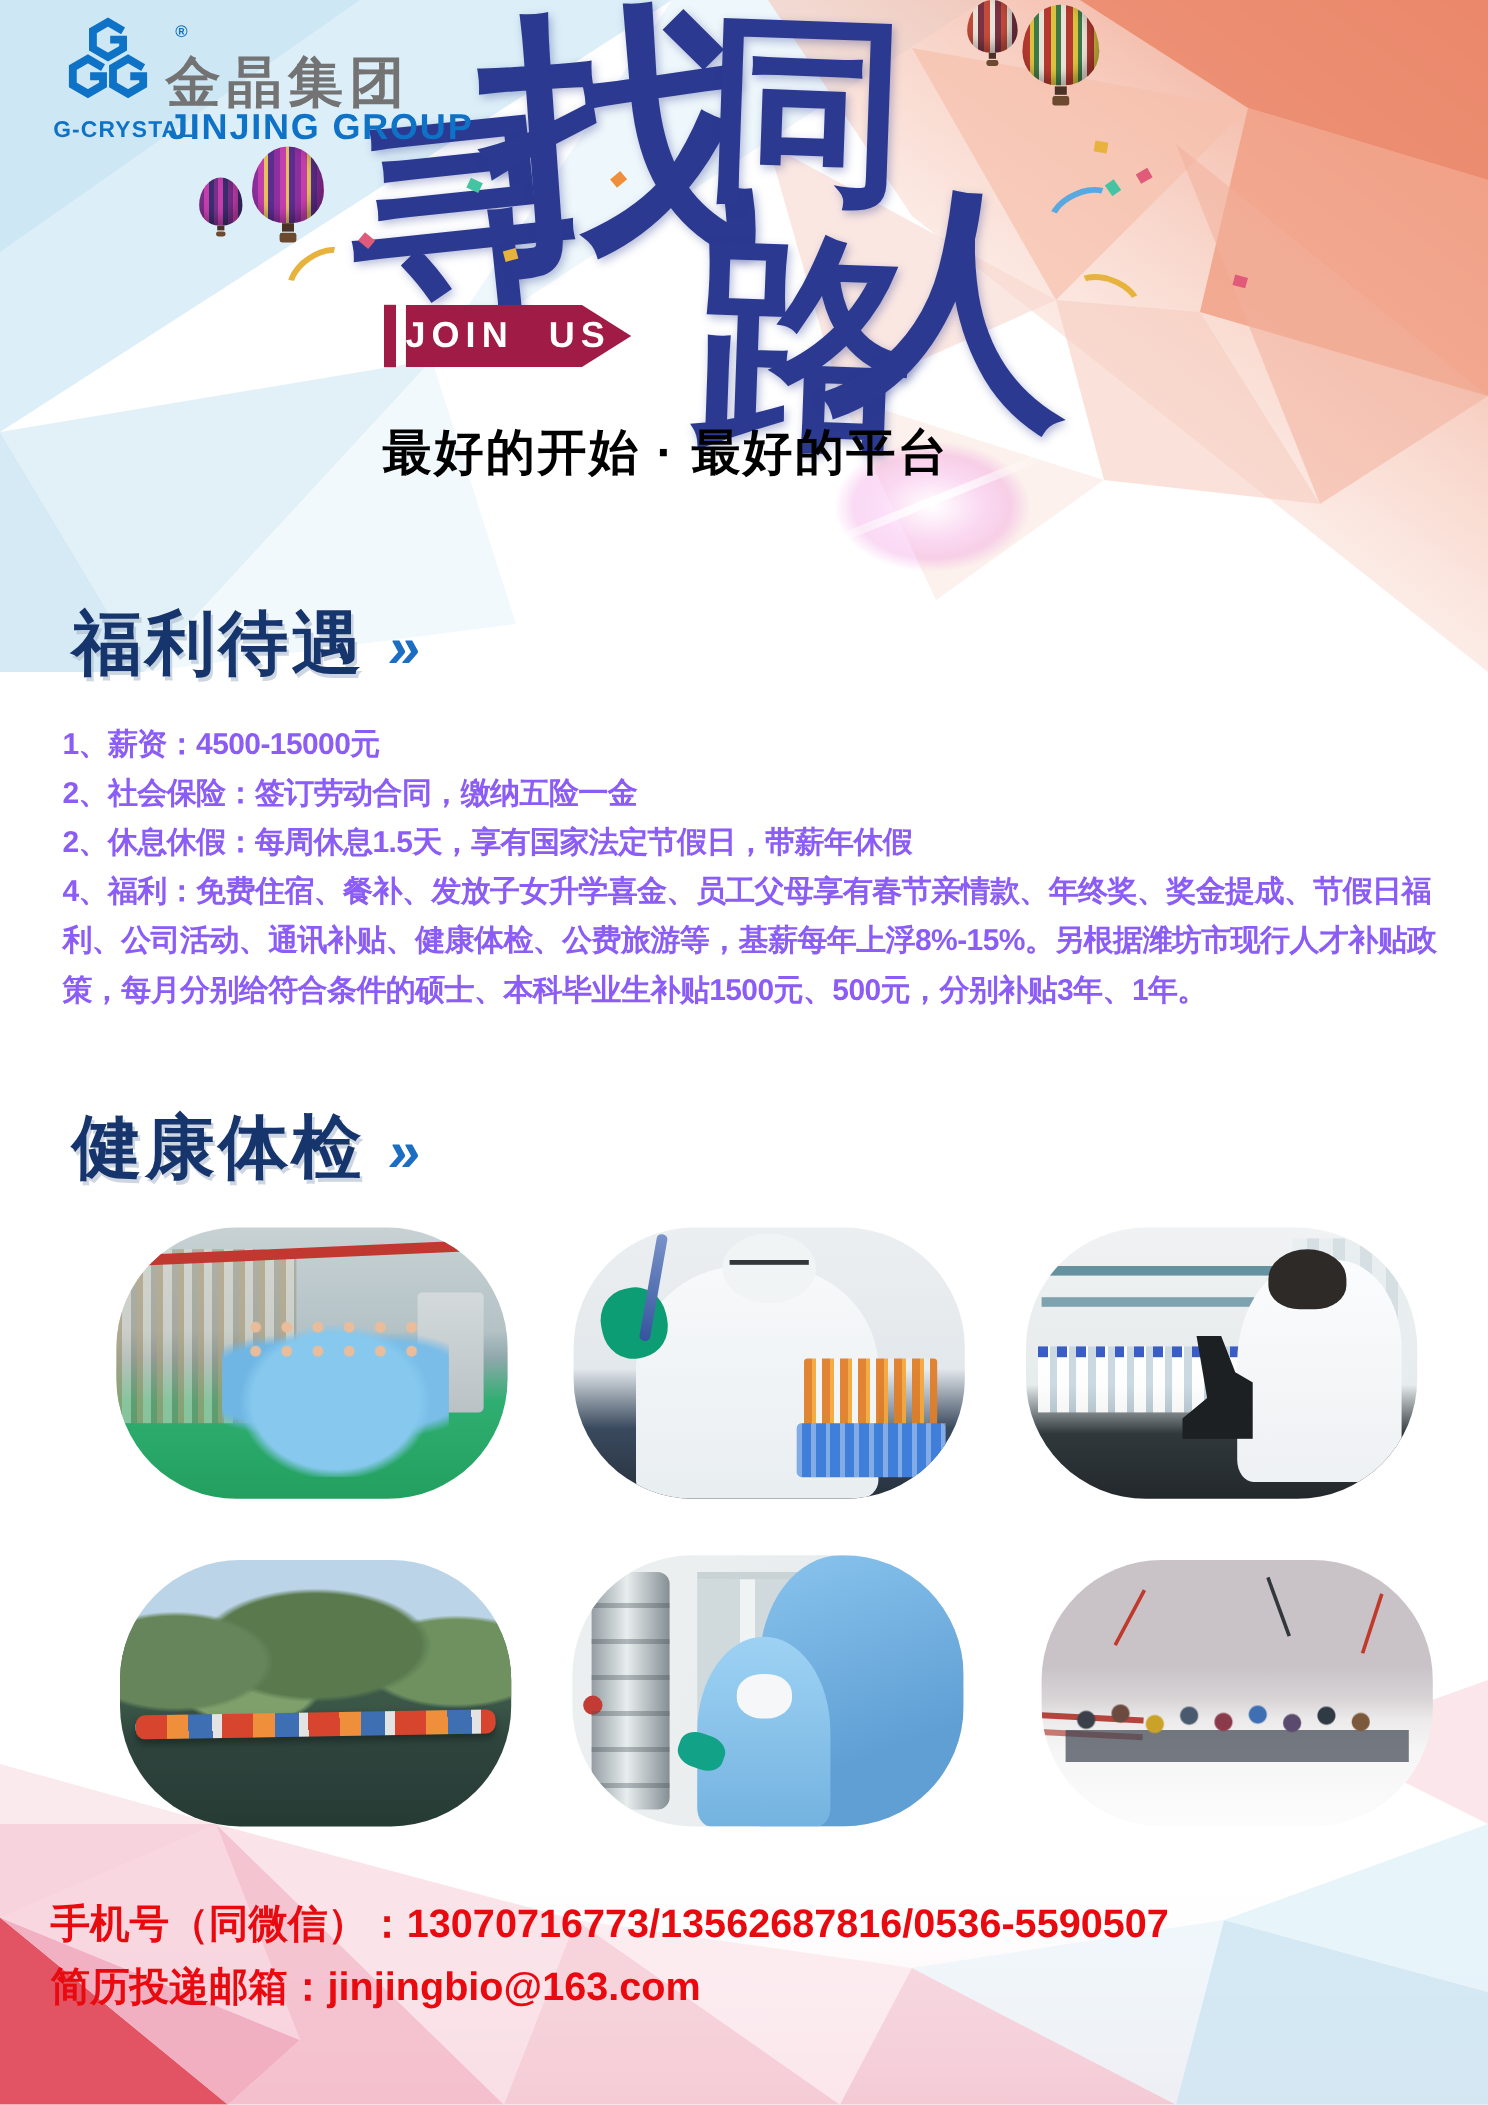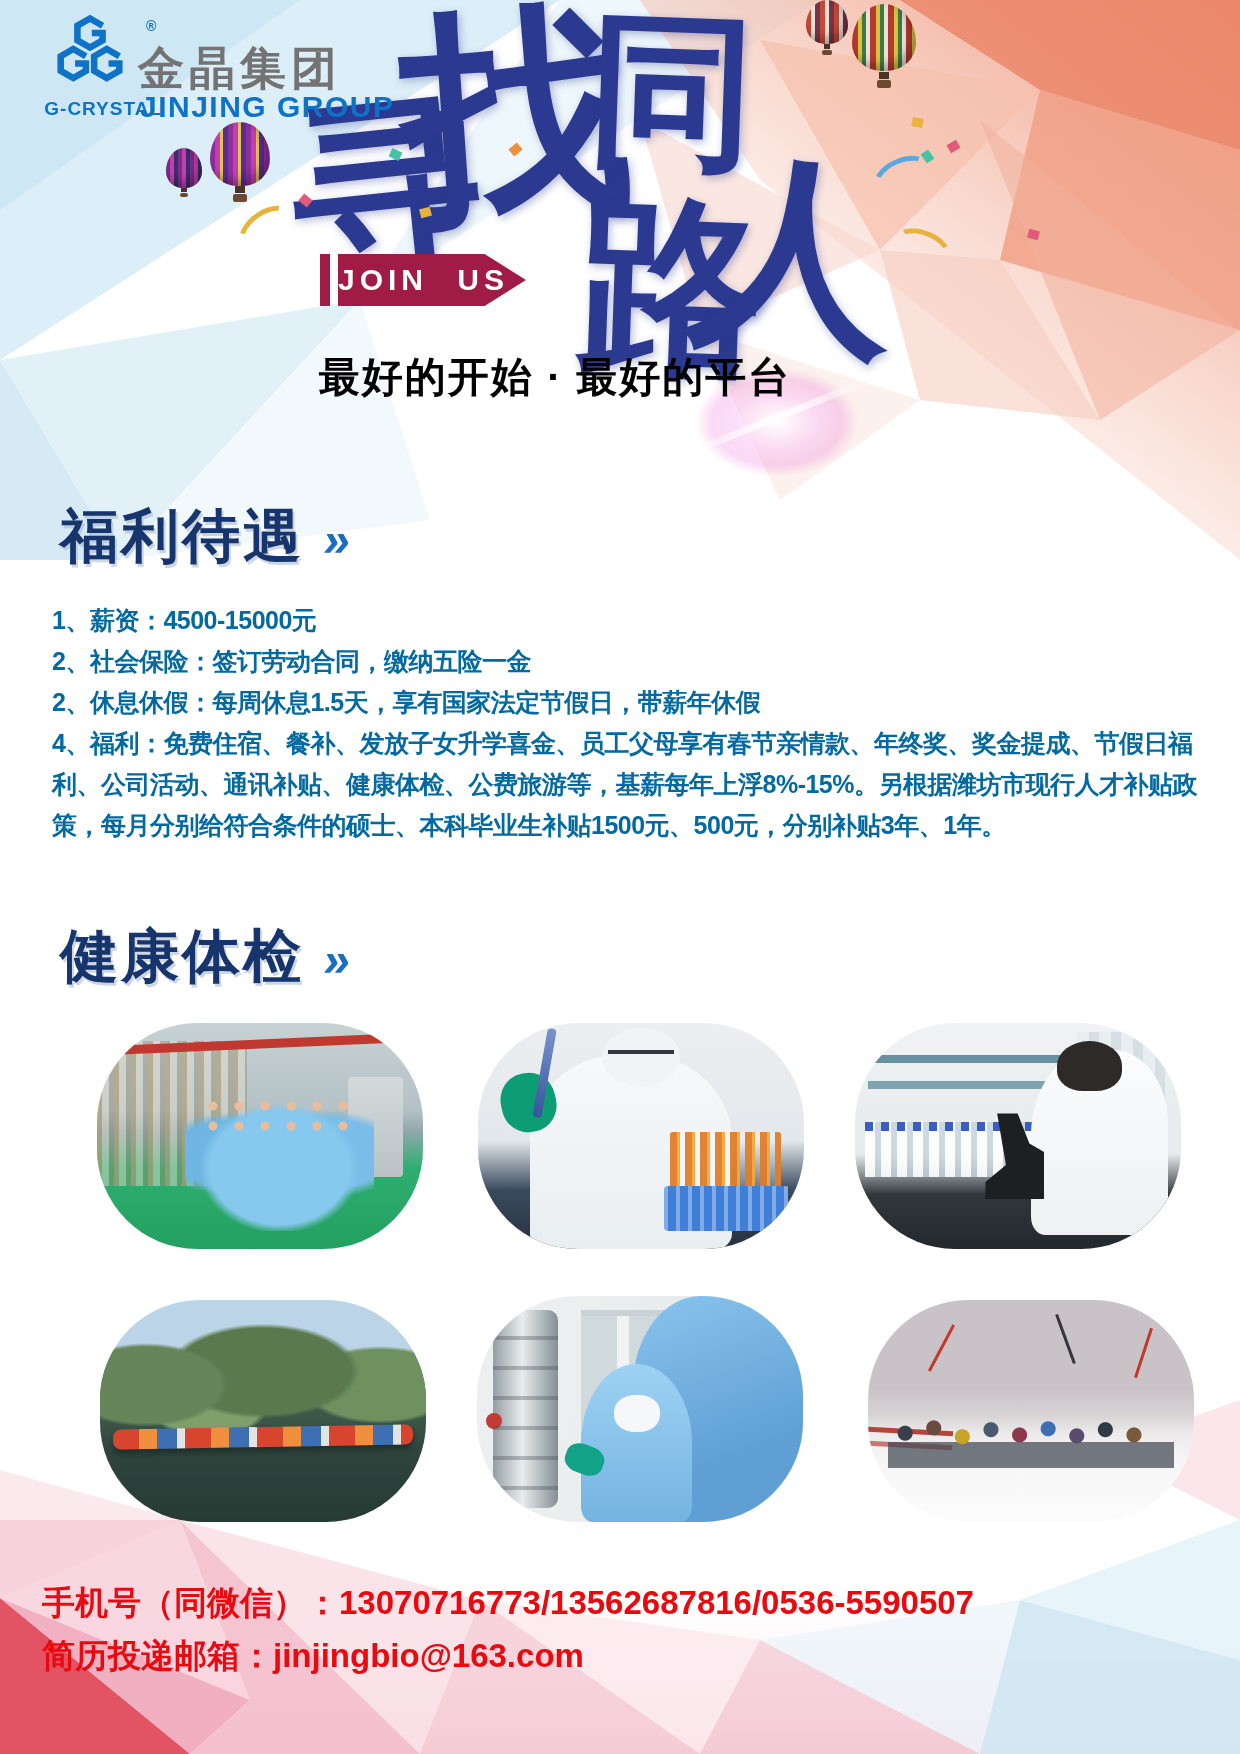--- a/index.html
+++ b/index.html
@@ -75,21 +75,21 @@
   
   .sec-head{position:absolute;left:60px;z-index:5;white-space:nowrap;}
   .sec-title{font-size:58px;font-weight:900;color:#17356d;letter-spacing:3px;
      text-shadow:2px 3px 0 rgba(165,180,200,.55);}
   .sec-arrow{font-size:48px;font-weight:900;color:#1b6ec2;margin-left:16px;display:inline-block;transform:skewX(-8deg);}
   .head-benefits{top:498px;}
   .head-team{top:918px;}
 
   
   .benefits{position:absolute;left:52px;top:600px;width:1160px;z-index:5;
-     font-size:25px;font-weight:bold;color:#0369a1;line-height:41px;letter-spacing:-0.5px;}
+     font-size:25px;font-weight:bold;color:#8b5cf6;line-height:41px;letter-spacing:-0.5px;}
 
   
   .photo{position:absolute;width:326px;height:226px;border-radius:100px;overflow:hidden;z-index:5;background:#ccc;}
   .p1{left:97px;top:1023px;}
   .p2{left:478px;top:1023px;}
   .p3{left:855px;top:1023px;}
   .p4{left:100px;top:1300px;height:222px;}
   .p5{left:477px;top:1296px;height:226px;}
   .p6{left:868px;top:1300px;height:222px;}
   .photo>div{position:absolute;}

